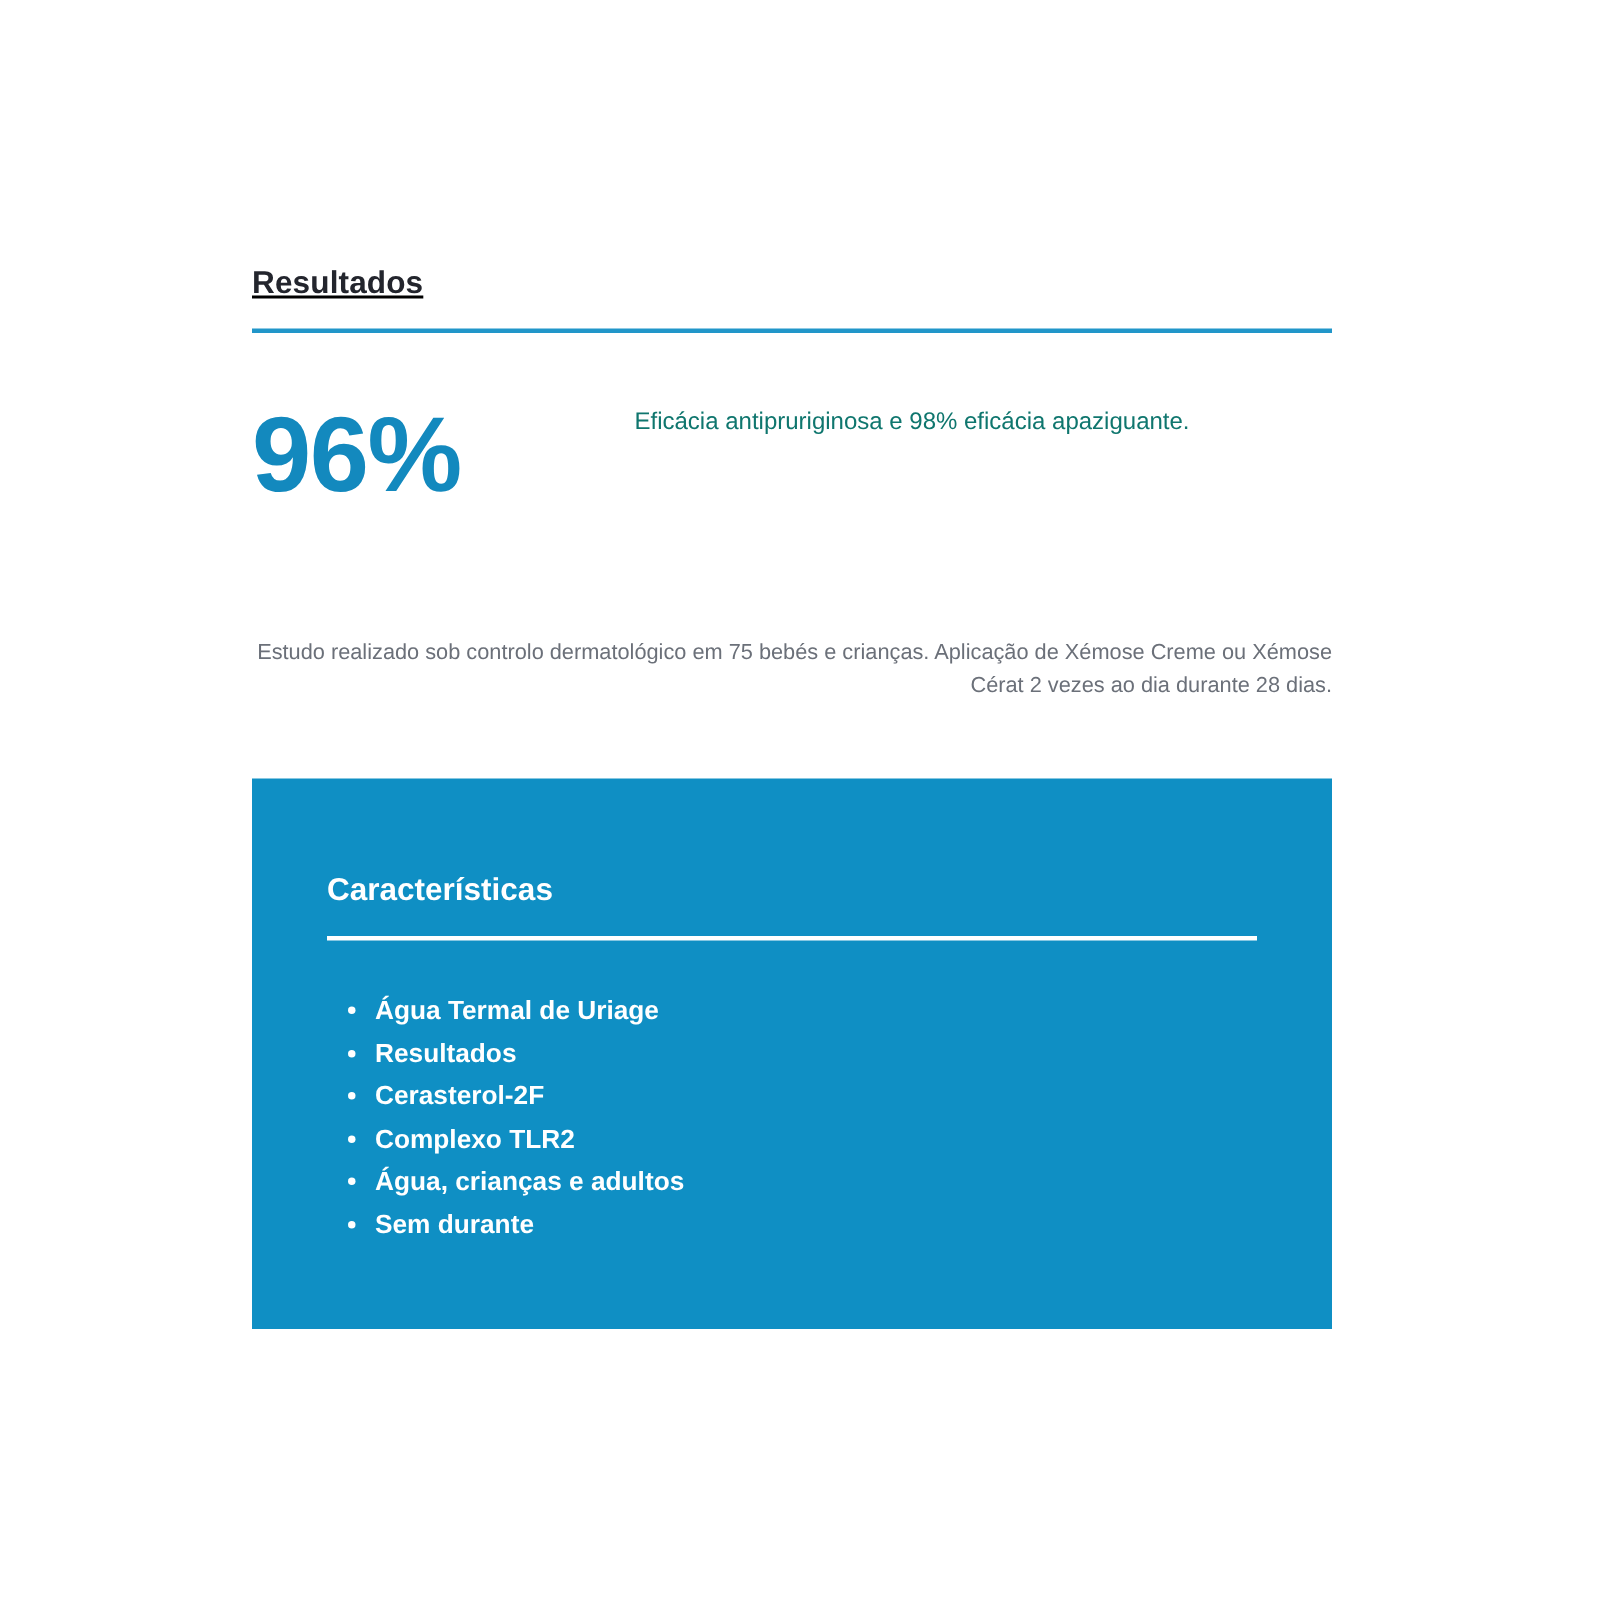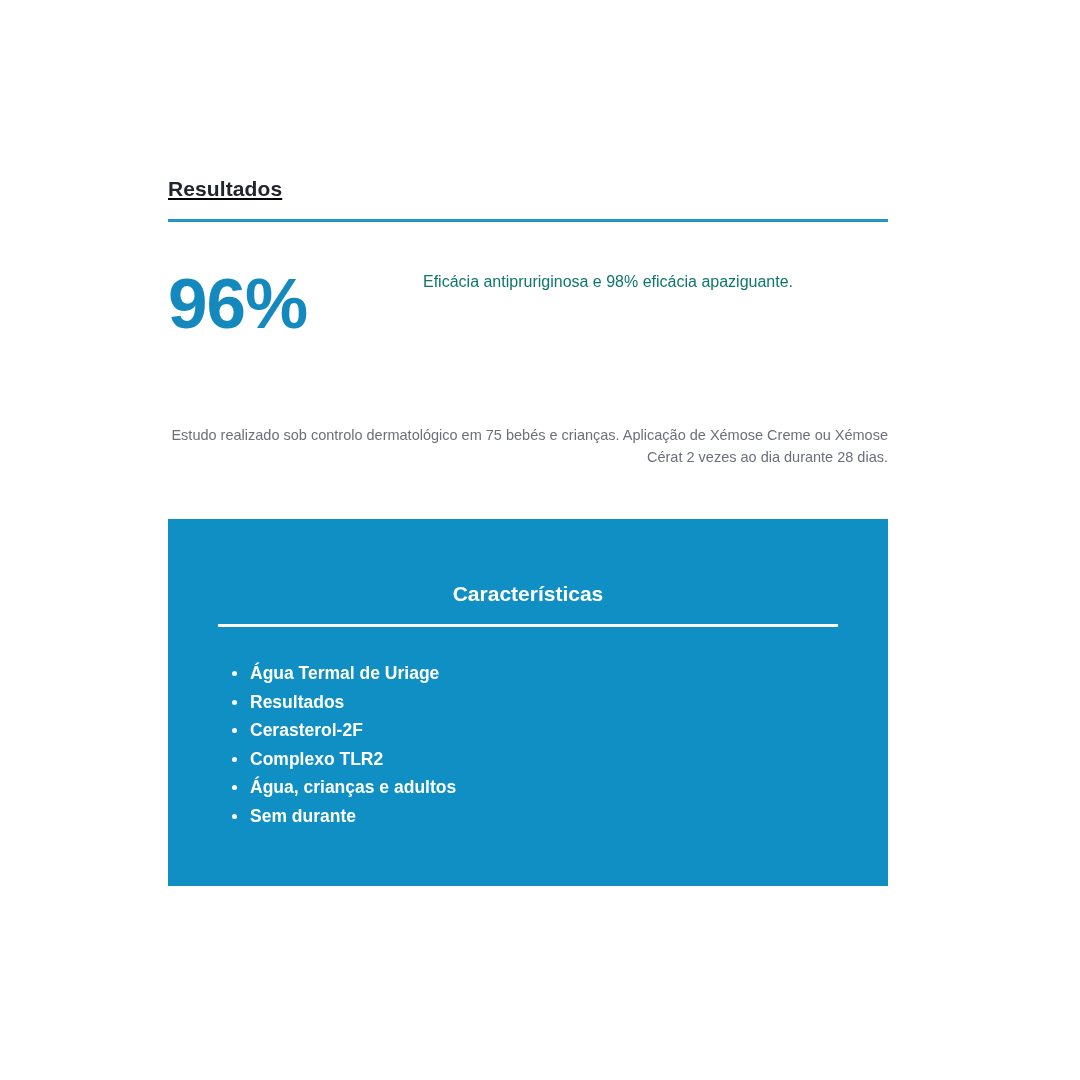--- a/index.html
+++ b/index.html
@@ -100,21 +100,20 @@
     box-sizing: border-box;
     padding: 62px 50px 0 50px;
   }
 
   .card-title {
     font-size: 21px;
     font-weight: bold;
     color: #ffffff;
     line-height: 1.2;
     margin: 0;
-    text-align: center;
   }
 
   .card-rule {
     width: 620px;
     height: 3px;
     background: #ffffff;
     margin-top: 18px;
   }
 
   .feature-list {

